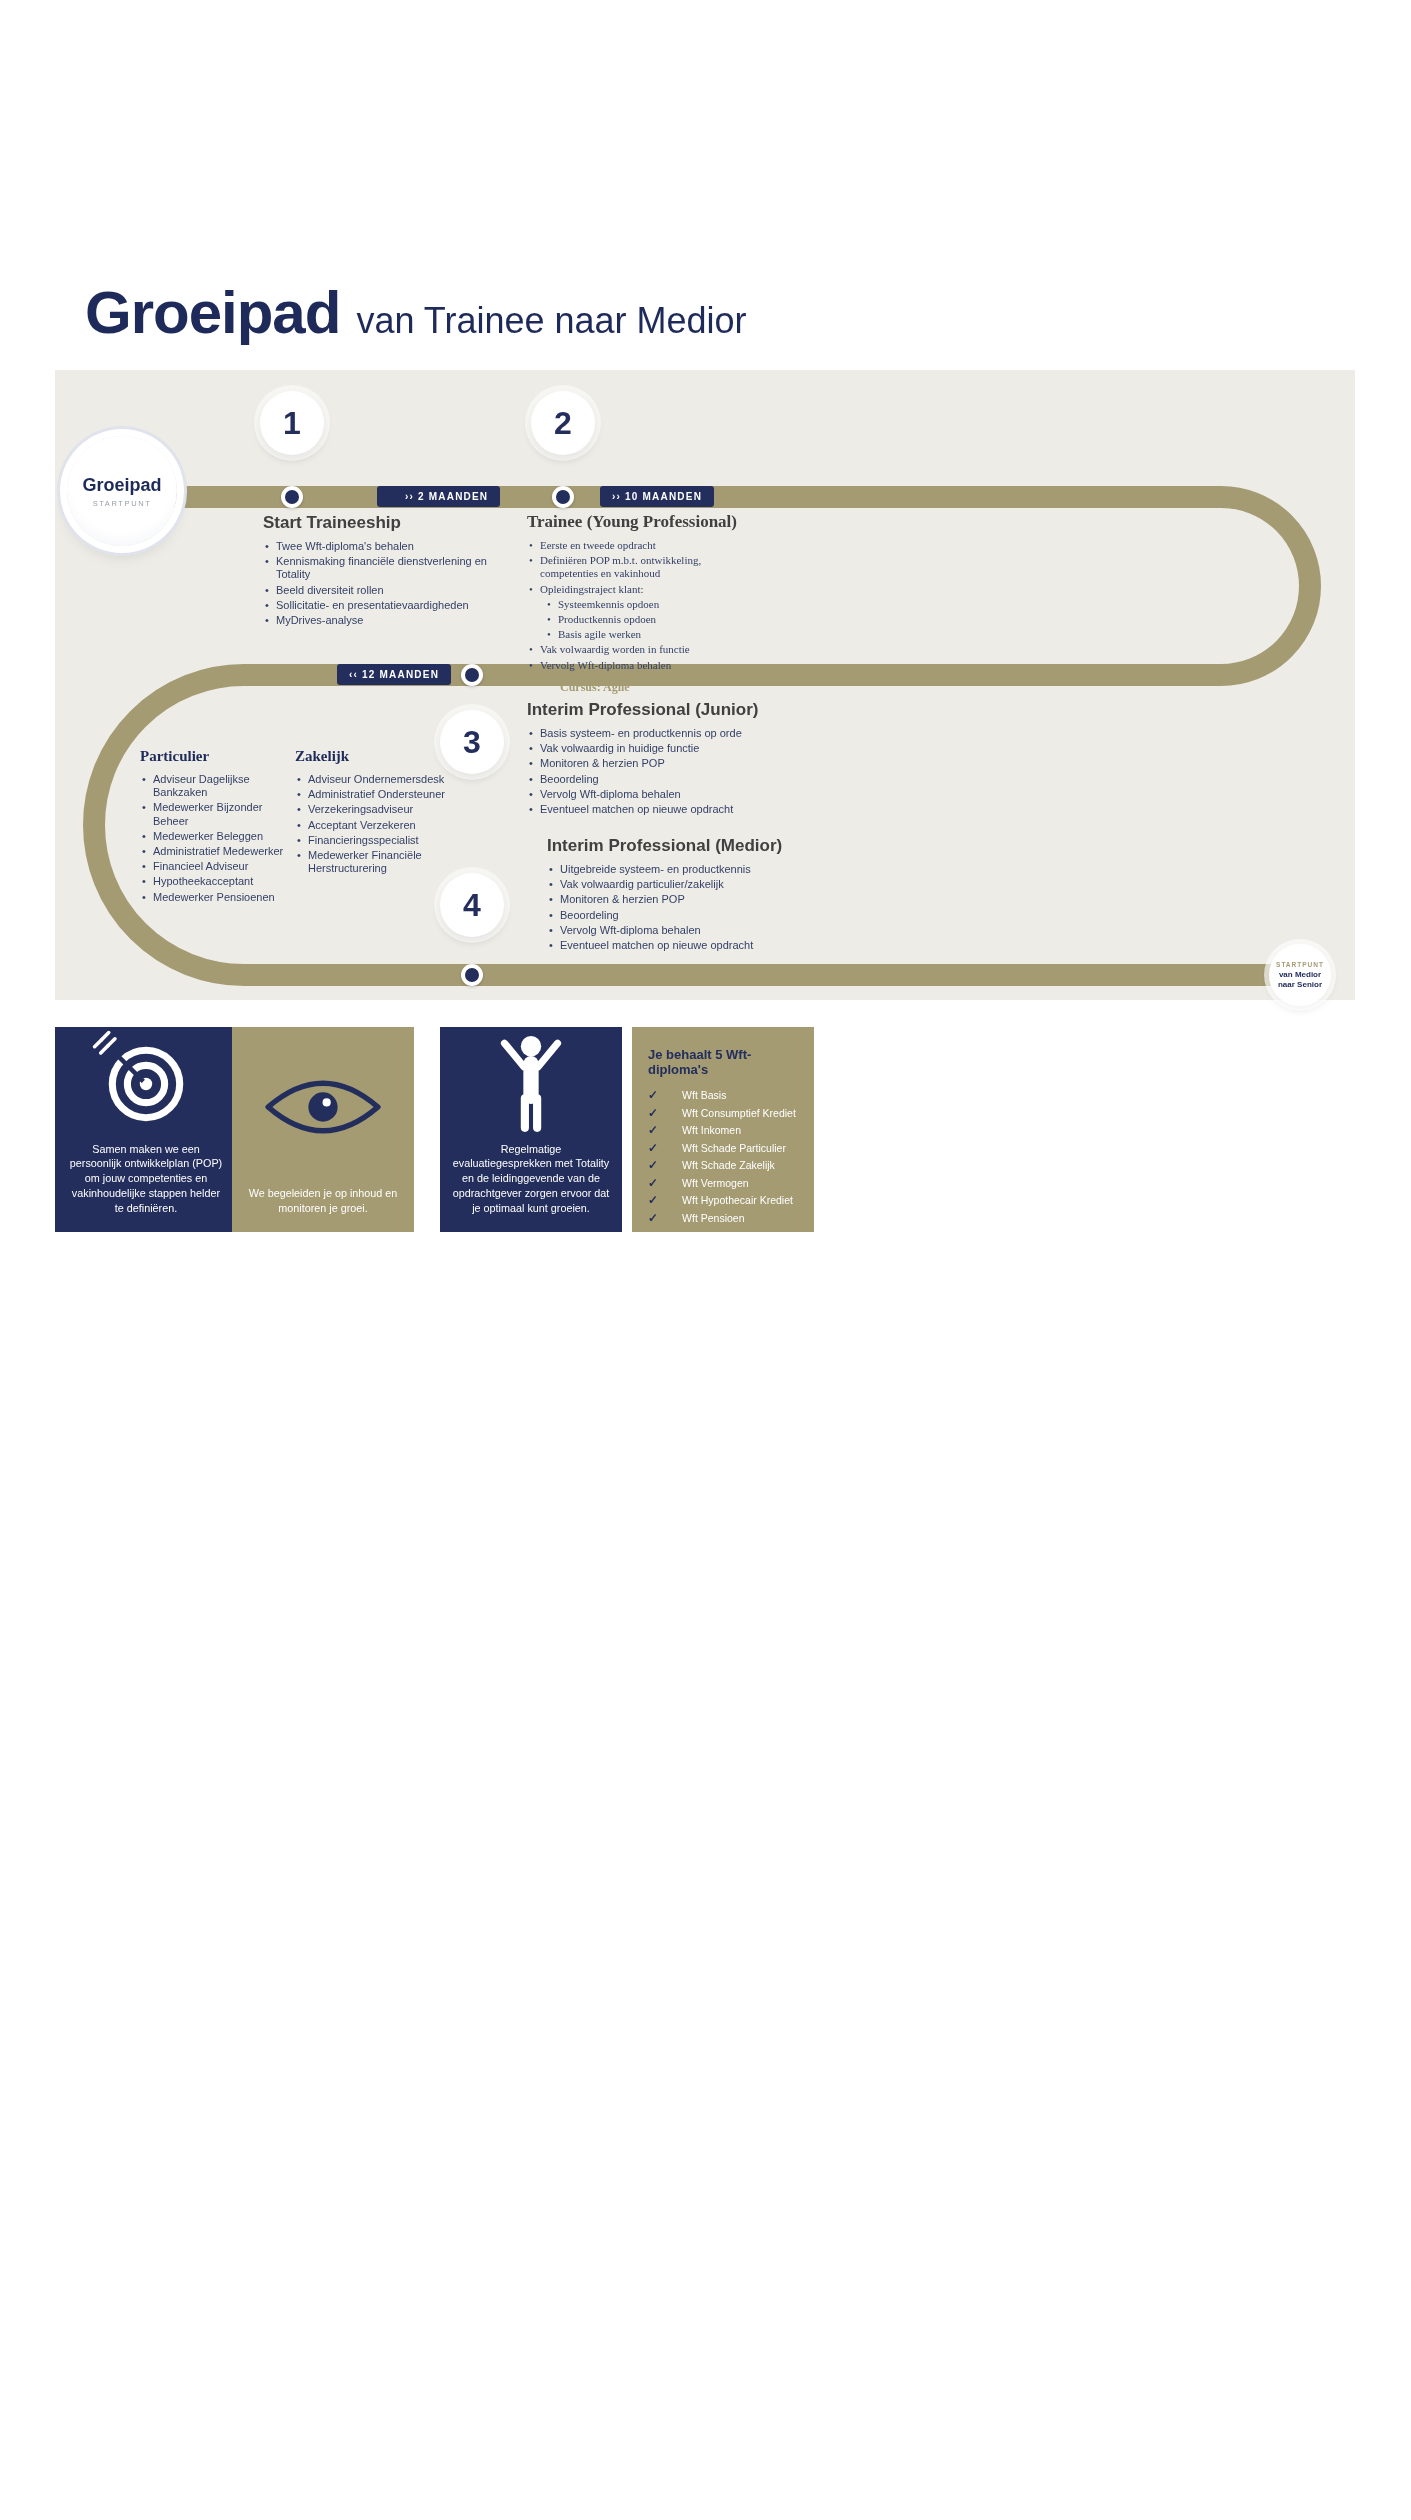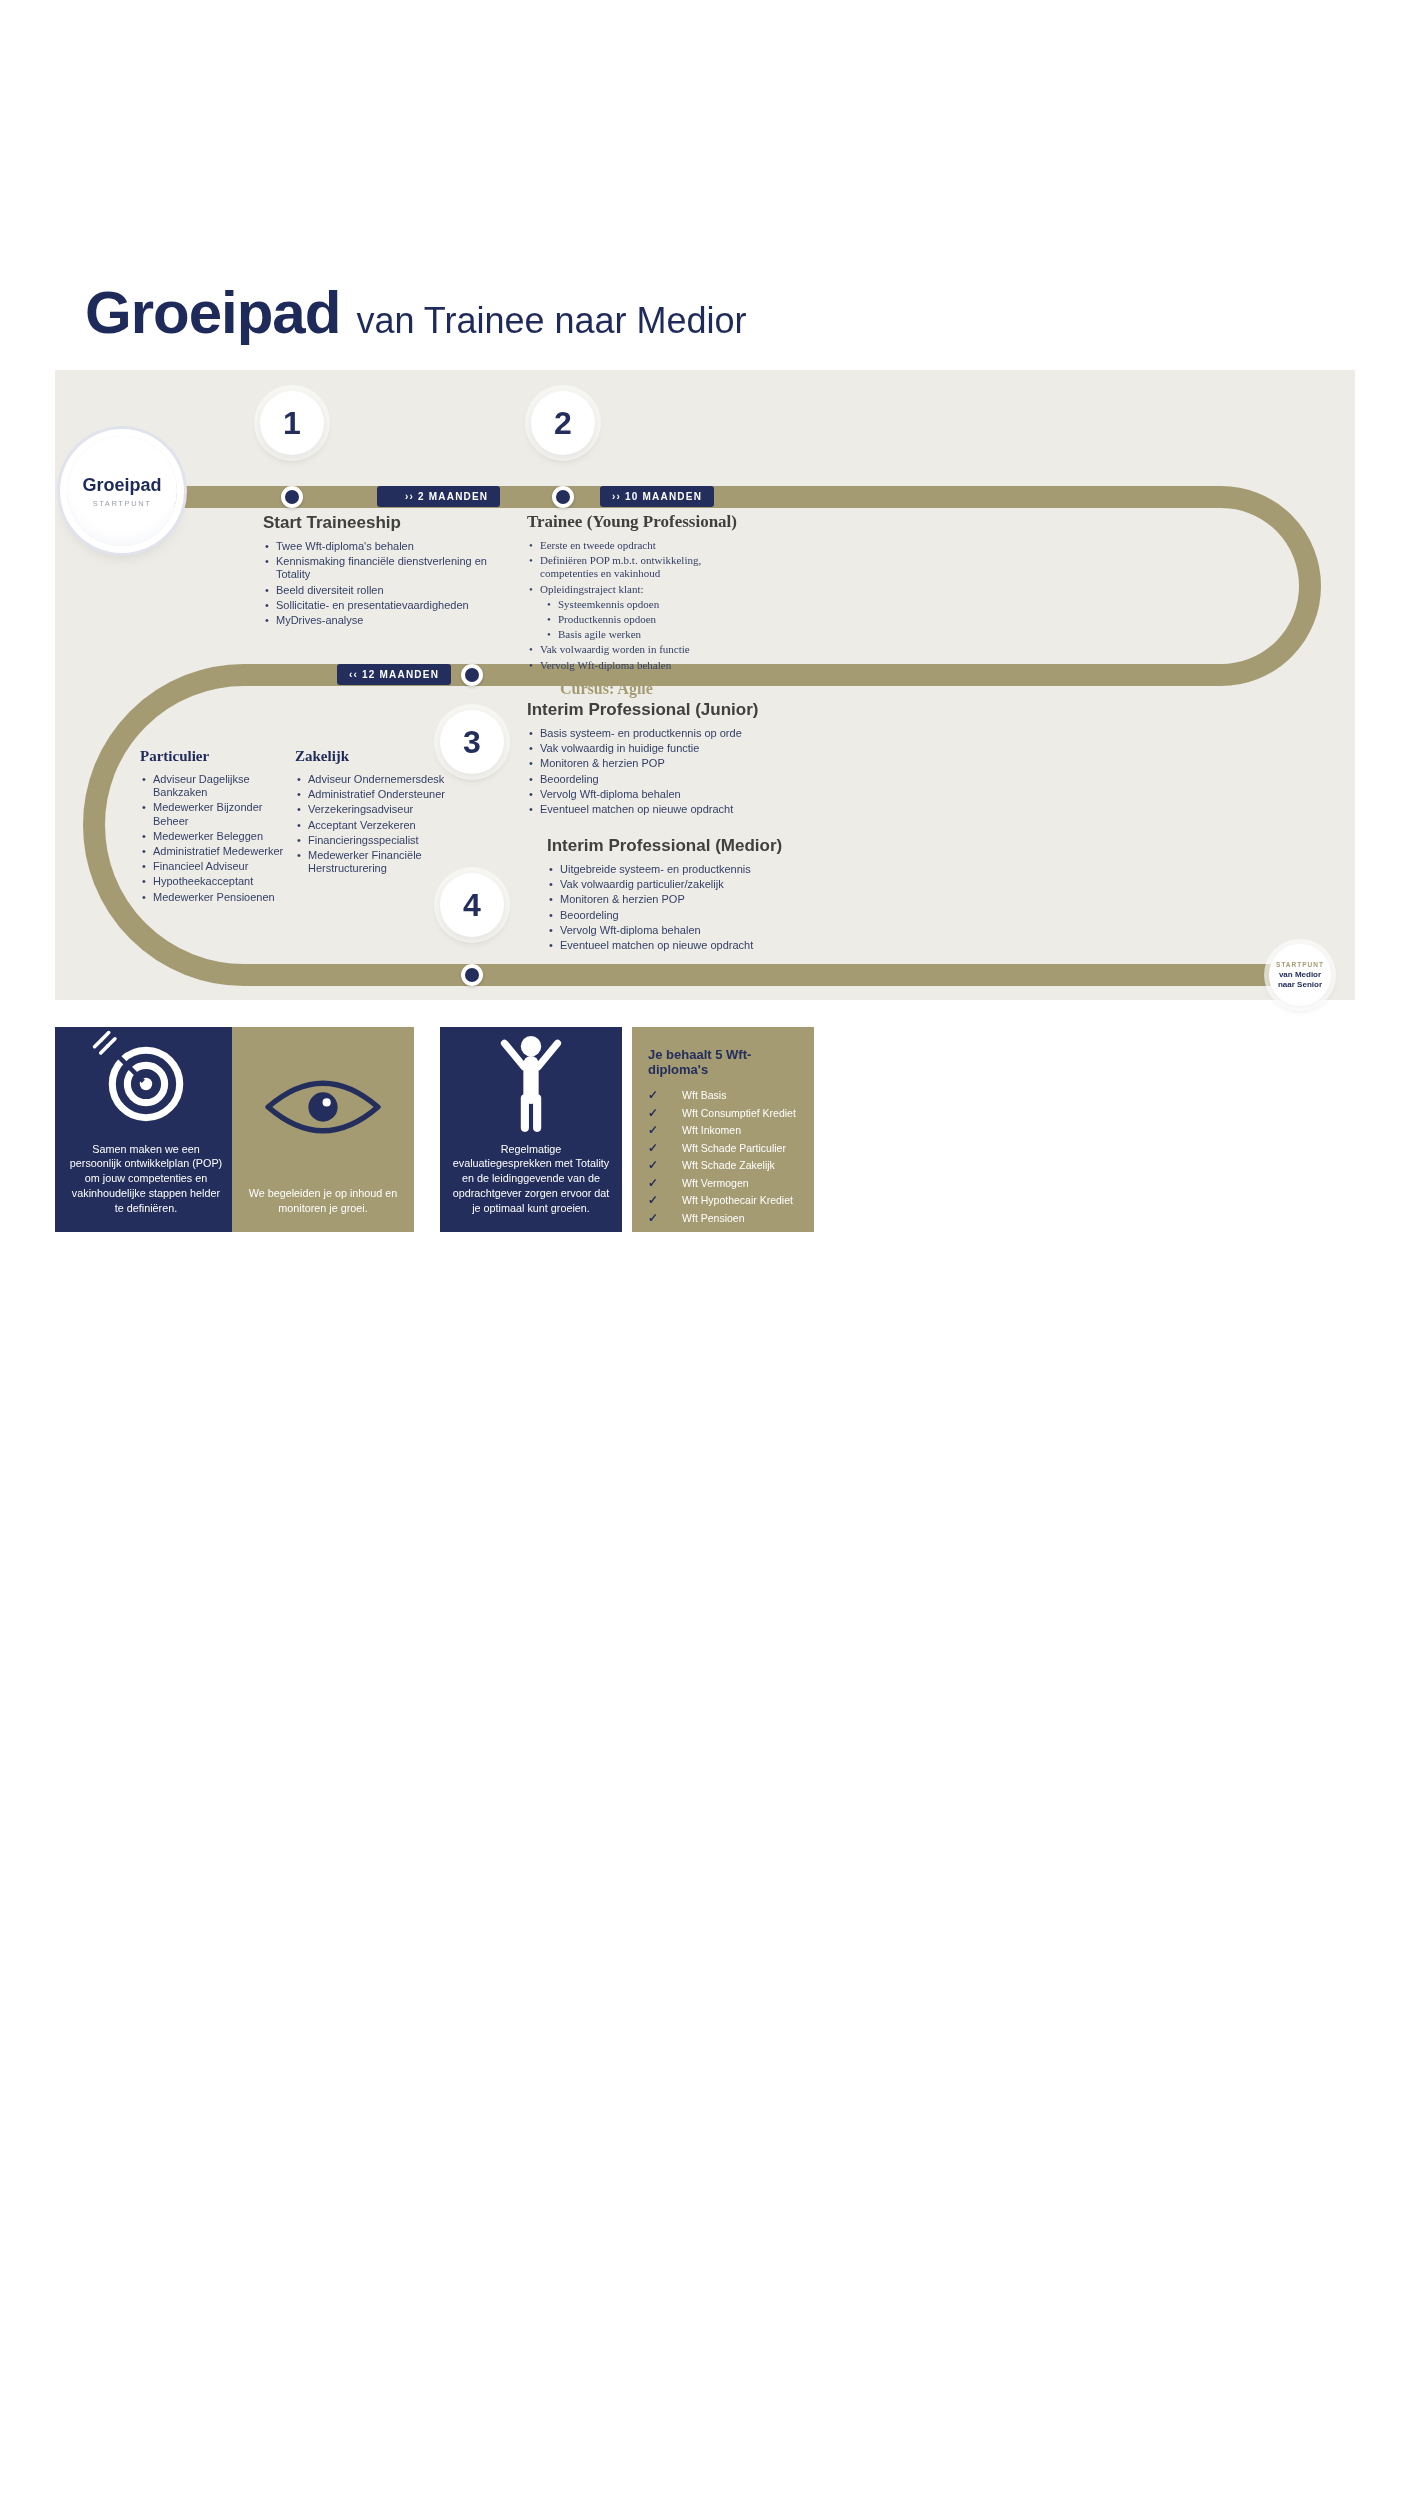--- a/index.html
+++ b/index.html
@@ -39,21 +39,21 @@
   .end-circle .ec-text{font-size:8px;font-weight:700;color:#1e2a5a;line-height:1.15;width:46px;margin-top:2px;}
 
   
   .stage{position:absolute;z-index:2;}
   .stage h3{margin:0 0 7px;font-size:17px;font-weight:700;color:#404040;}
   .stage h4{margin:0 0 8px;font-size:15px;font-weight:700;color:#1e2a5a;font-family:Liberation Serif, serif;}
   ul.bullets{margin:0;padding:0;list-style:none;}
   ul.bullets li{position:relative;padding-left:13px;margin:0 0 2px;font-size:11px;line-height:1.2;color:#333f66;}
   ul.bullets li::before{content:"\2022";position:absolute;left:2px;top:0;color:#333f66;}
   ul.bullets.sub{margin-left:18px;}
-  .course{color:#a49b73;font-weight:700;font-size:16px;margin:8px 0 0 33px;}
+  .course{color:#a49b73;font-weight:700;font-size:12px;margin:8px 0 0 33px;}
 
   
   .card{position:absolute;top:1027px;width:182px;height:205px;display:flex;flex-direction:column;}
   .card.navy{background:#232e5c;}
   .card.olive{background:#a49b73;}
   .card .icon-zone{flex:1;display:flex;align-items:center;justify-content:center;}
   .card .card-text{padding:0 12px 16px;font-size:10.8px;line-height:1.38;color:#ffffff;text-align:center;}
 
   .card.diplomas{padding:16px 16px 12px;box-sizing:border-box;display:block;}
   .card.diplomas .card-title{font-size:13px;font-weight:700;color:#232e5c;margin:4px 0 12px;}

